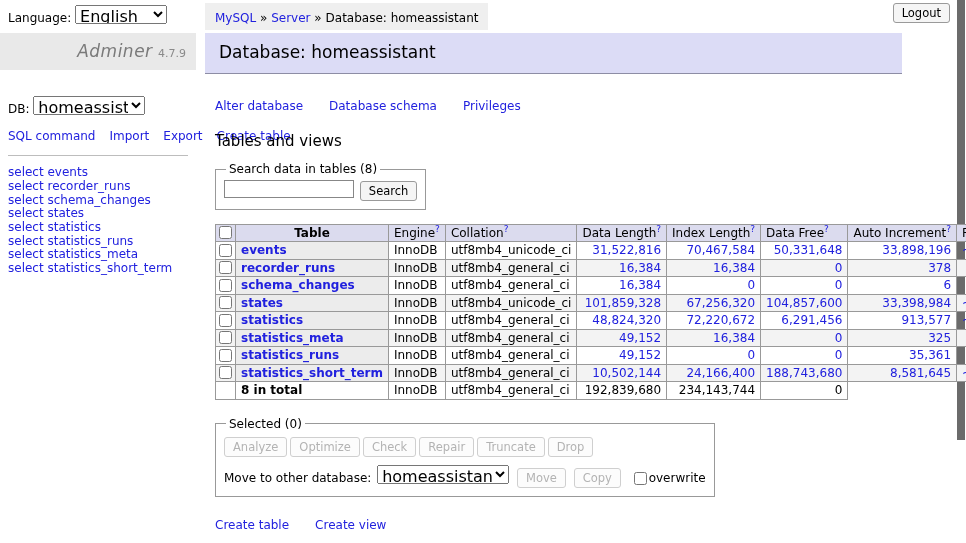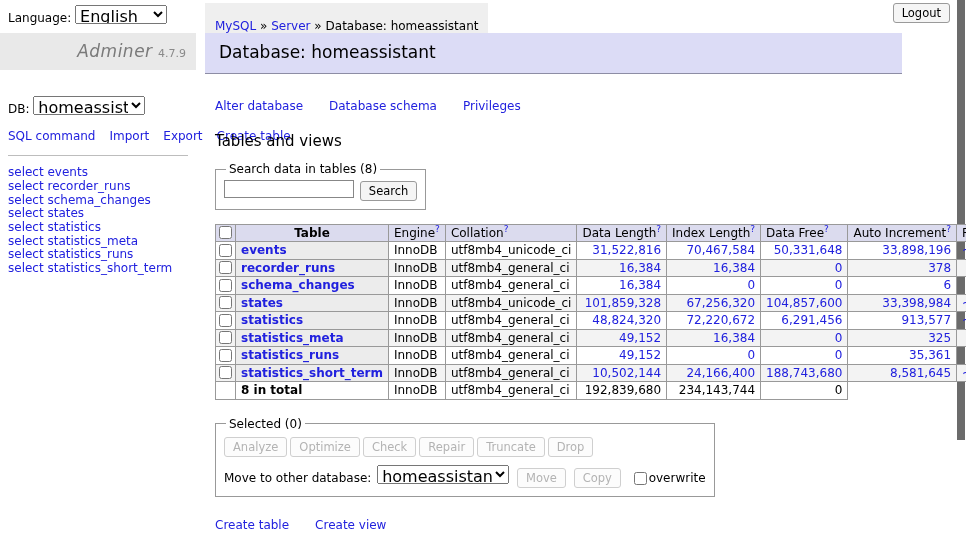--- a/index.html
+++ b/index.html
@@ -9,21 +9,21 @@
     background:#fff; color:#000;
     font-family:"DejaVu Sans", sans-serif; font-size:12px;
   }
   a { color:var(--link); text-decoration:none; cursor:pointer; }
   select, input, button { font-family:"DejaVu Sans", sans-serif; font-size:16px; }
 
   
   .topbar { position:relative; height:30px; }
   .lang { position:absolute; left:8px; top:5px; }
   .lang select { width:92px; height:19px; }
-  #breadcrumb { position:absolute; left:205px; top:3px; background:var(--topbar-gray); padding:16px 10px 5px; white-space:nowrap; }
+  #breadcrumb { position:absolute; left:205px; top:3px; background:var(--topbar-gray); padding:8px 10px 5px; white-space:nowrap; }
   .logout-wrap { position:absolute; right:16px; top:3px; }
   .btn {
     background:#f5f5f5; border:1px solid #9a9a9a; border-radius:3px;
     padding:2px 8px; color:#000; font-size:11.5px;
   }
   .btn:disabled { color:#b3b3b3; border-color:#cfcfcf; background:#fcfcfc; }
 
   
   .sidebar { position:absolute; left:0; top:30px; width:196px; }
   h1 { margin:3px 0 0; background:var(--sidebar-bar-bg); padding:8px 10px 9px; font-size:17px; font-weight:normal;text-align:right; }
@@ -114,22 +114,22 @@
       <select id="db-select"><option>homeassistant</option></select>
     </p>
     <p id="side-actions"><a class="slnk">SQL command</a><a class="slnk">Import</a><a class="slnk">Export</a><a class="slnk">Create table</a></p>
     <hr>
     <p id="side-tables">
         <a class="">select events</a>
         <a class="">select recorder_runs</a>
         <a class="">select schema_changes</a>
         <a class="">select states</a>
         <a class="">select statistics</a>
+        <a class="">select statistics_runs</a>
         <a class="">select statistics_meta</a>
-        <a class="">select statistics_runs</a>
         <a class="">select statistics_short_term</a>
       </p>
   </div>
 </div>
 
 <div class="main">
   <h2>Database: homeassistant</h2>
   <div class="content">
     <p id="db-actions"><a class="mlnk">Alter database</a><a class="mlnk">Database schema</a><a class="mlnk">Privileges</a></p>
 

